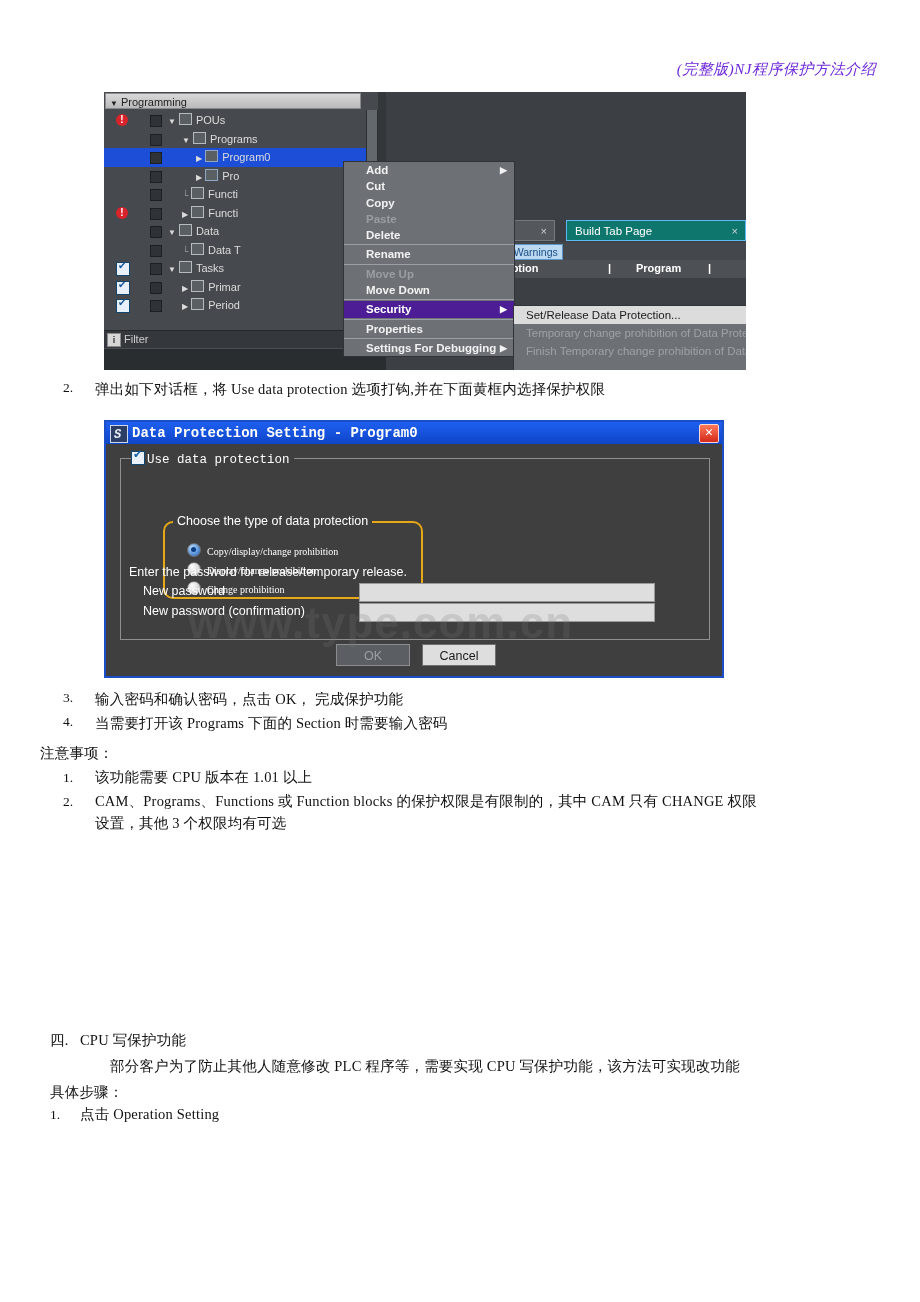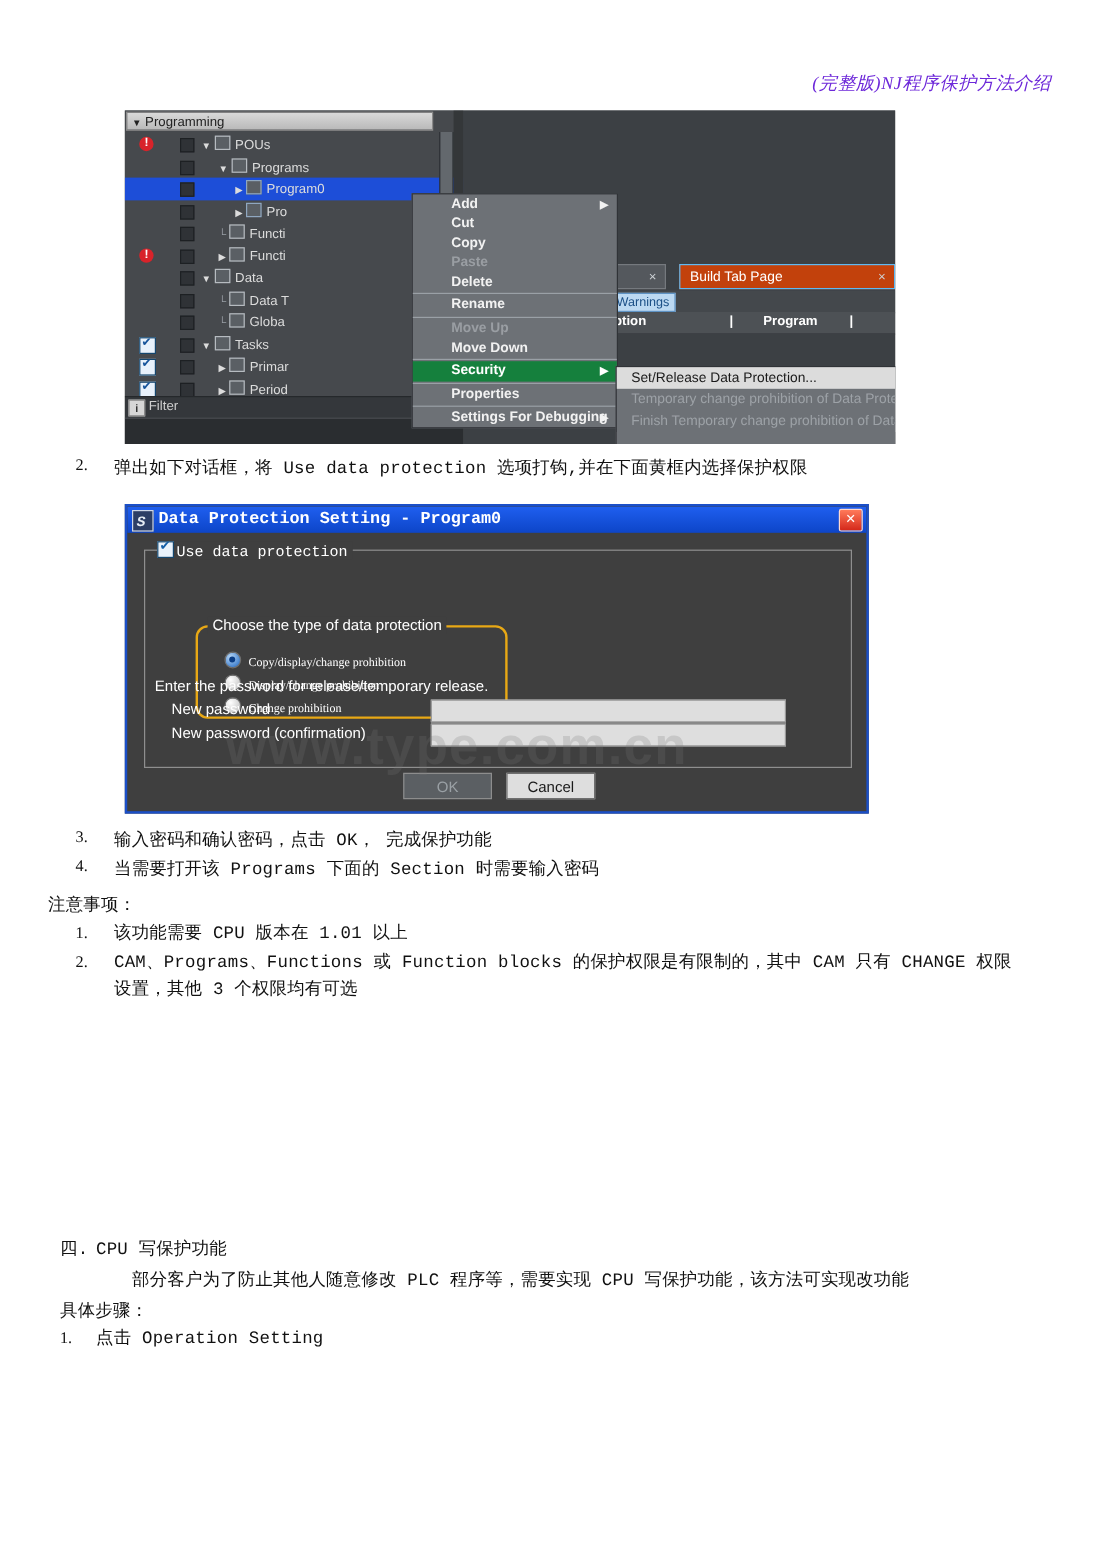--- a/index.html
+++ b/index.html
@@ -16,21 +16,21 @@
   
   .doc-header{
     position:absolute;top:60px;right:44px;
     font-family:"Liberation Serif",serif;
     font-size:15px;letter-spacing:.5px;color:#6d28d9;font-style:italic;
   }
 
   
   .body-line{
     position:absolute;
-    font-family:Liberation Mono, monospace;
+    font-family:Liberation Serif, serif;
     font-size:14.5px;
     color:#111;
     white-space:nowrap;
     letter-spacing:.2px;
   }
   .num{position:absolute;font-size:13.5px;font-family:"Liberation Serif",serif;color:#111;}
 
   
   .shot1{
     position:absolute;left:104px;top:92px;width:642px;height:278px;
@@ -87,36 +87,36 @@
   .vscroll .thumb{position:absolute;left:1px;top:0;width:10px;height:56px;background:#63686d;}
   .vscroll2{position:absolute;left:274px;top:0px;width:8px;height:238px;background:#343739;}
 
   
   .ctxmenu{
     position:absolute;left:239px;top:69px;width:170px;
     background:#6d7176;border:1px solid #303337;
     font-size:11.5px;color:#f2f2f2;font-family:"Liberation Sans",sans-serif;
     z-index:20;
   }
-  .mi{height:16.3px;line-height:16.3px;padding-left:32px;position:relative;white-space:nowrap;}
+  .mi{height:16.3px;line-height:16.3px;padding-left:22px;position:relative;white-space:nowrap;}
   .mi.dis{color:#9a9ea3;}
-  .mi.hl{background:#15803d;color:#fff;}
+  .mi.hl{background:#4c1d95;color:#fff;}
   .mi .arr{position:absolute;right:7px;top:0;font-size:9px;}
   .msep{height:1px;background:#9aa0a6;margin:1px 0;}
   .mi.bold{font-weight:bold;}
 
   
   .s1-right{position:absolute;left:282px;top:0;width:360px;height:278px;background:#3c4044;}
   .tabrow{position:absolute;left:0;top:128px;width:360px;height:22px;}
   .tab{
     position:absolute;top:0;height:21px;line-height:21px;font-size:11.5px;
     color:#d8d8d8;padding-left:8px;box-sizing:border-box;
   }
   .tab.out{left:4px;width:165px;background:#54585d;border:1px solid #75797e;}
-  .tab.build{left:180px;width:180px;background:#c2410c;color:#fff;border:1px solid #5fb9f2;}
+  .tab.build{left:180px;width:180px;background:#0f766e;color:#fff;border:1px solid #5fb9f2;}
   .tab .x{position:absolute;right:7px;top:0;font-size:11px;color:#cfd3d7;}
   .msgbar{
     position:absolute;left:0;top:150px;width:360px;height:18px;background:#44484c;border-bottom:1px solid #2c2f32;
   }
   .badge{
     position:absolute;top:2px;height:14px;line-height:14px;font-size:10.5px;color:#1b4f86;
     background:#bcd9f2;border:1px solid #5f93c4;padding:0 4px 0 14px;
   }
   .badge.err{left:3px;}
   .badge.err:before{
@@ -266,24 +266,20 @@
           <div class="chk"></div>
           <div class="lbl" style="left:78px"><span class="tri">▶</span><span class="ico"></span><span>Functi</span></div>
         </div>
         <div class="trow">
           <div class="chk"></div>
           <div class="lbl" style="left:64px"><span class="tri">▼</span><span class="ico"></span><span>Data</span></div>
         </div>
         <div class="trow">
           <div class="chk"></div>
           <div class="lbl" style="left:78px"><span class="elbow">└</span><span class="ico"></span><span>Data T</span></div>
-        </div>
-        <div class="trow">
-          <div class="chk"></div>
-          <div class="lbl" style="left:78px"><span class="elbow">└</span><span class="ico"></span><span>Globa</span></div>
         </div>
         <div class="trow">
           <div class="cb2"></div>
           <div class="chk"></div>
           <div class="lbl" style="left:64px"><span class="tri">▼</span><span class="ico"></span><span>Tasks</span></div>
         </div>
         <div class="trow">
           <div class="cb2"></div>
           <div class="chk"></div>
           <div class="lbl" style="left:78px"><span class="tri">▶</span><span class="ico"></span><span>Primar</span></div>

